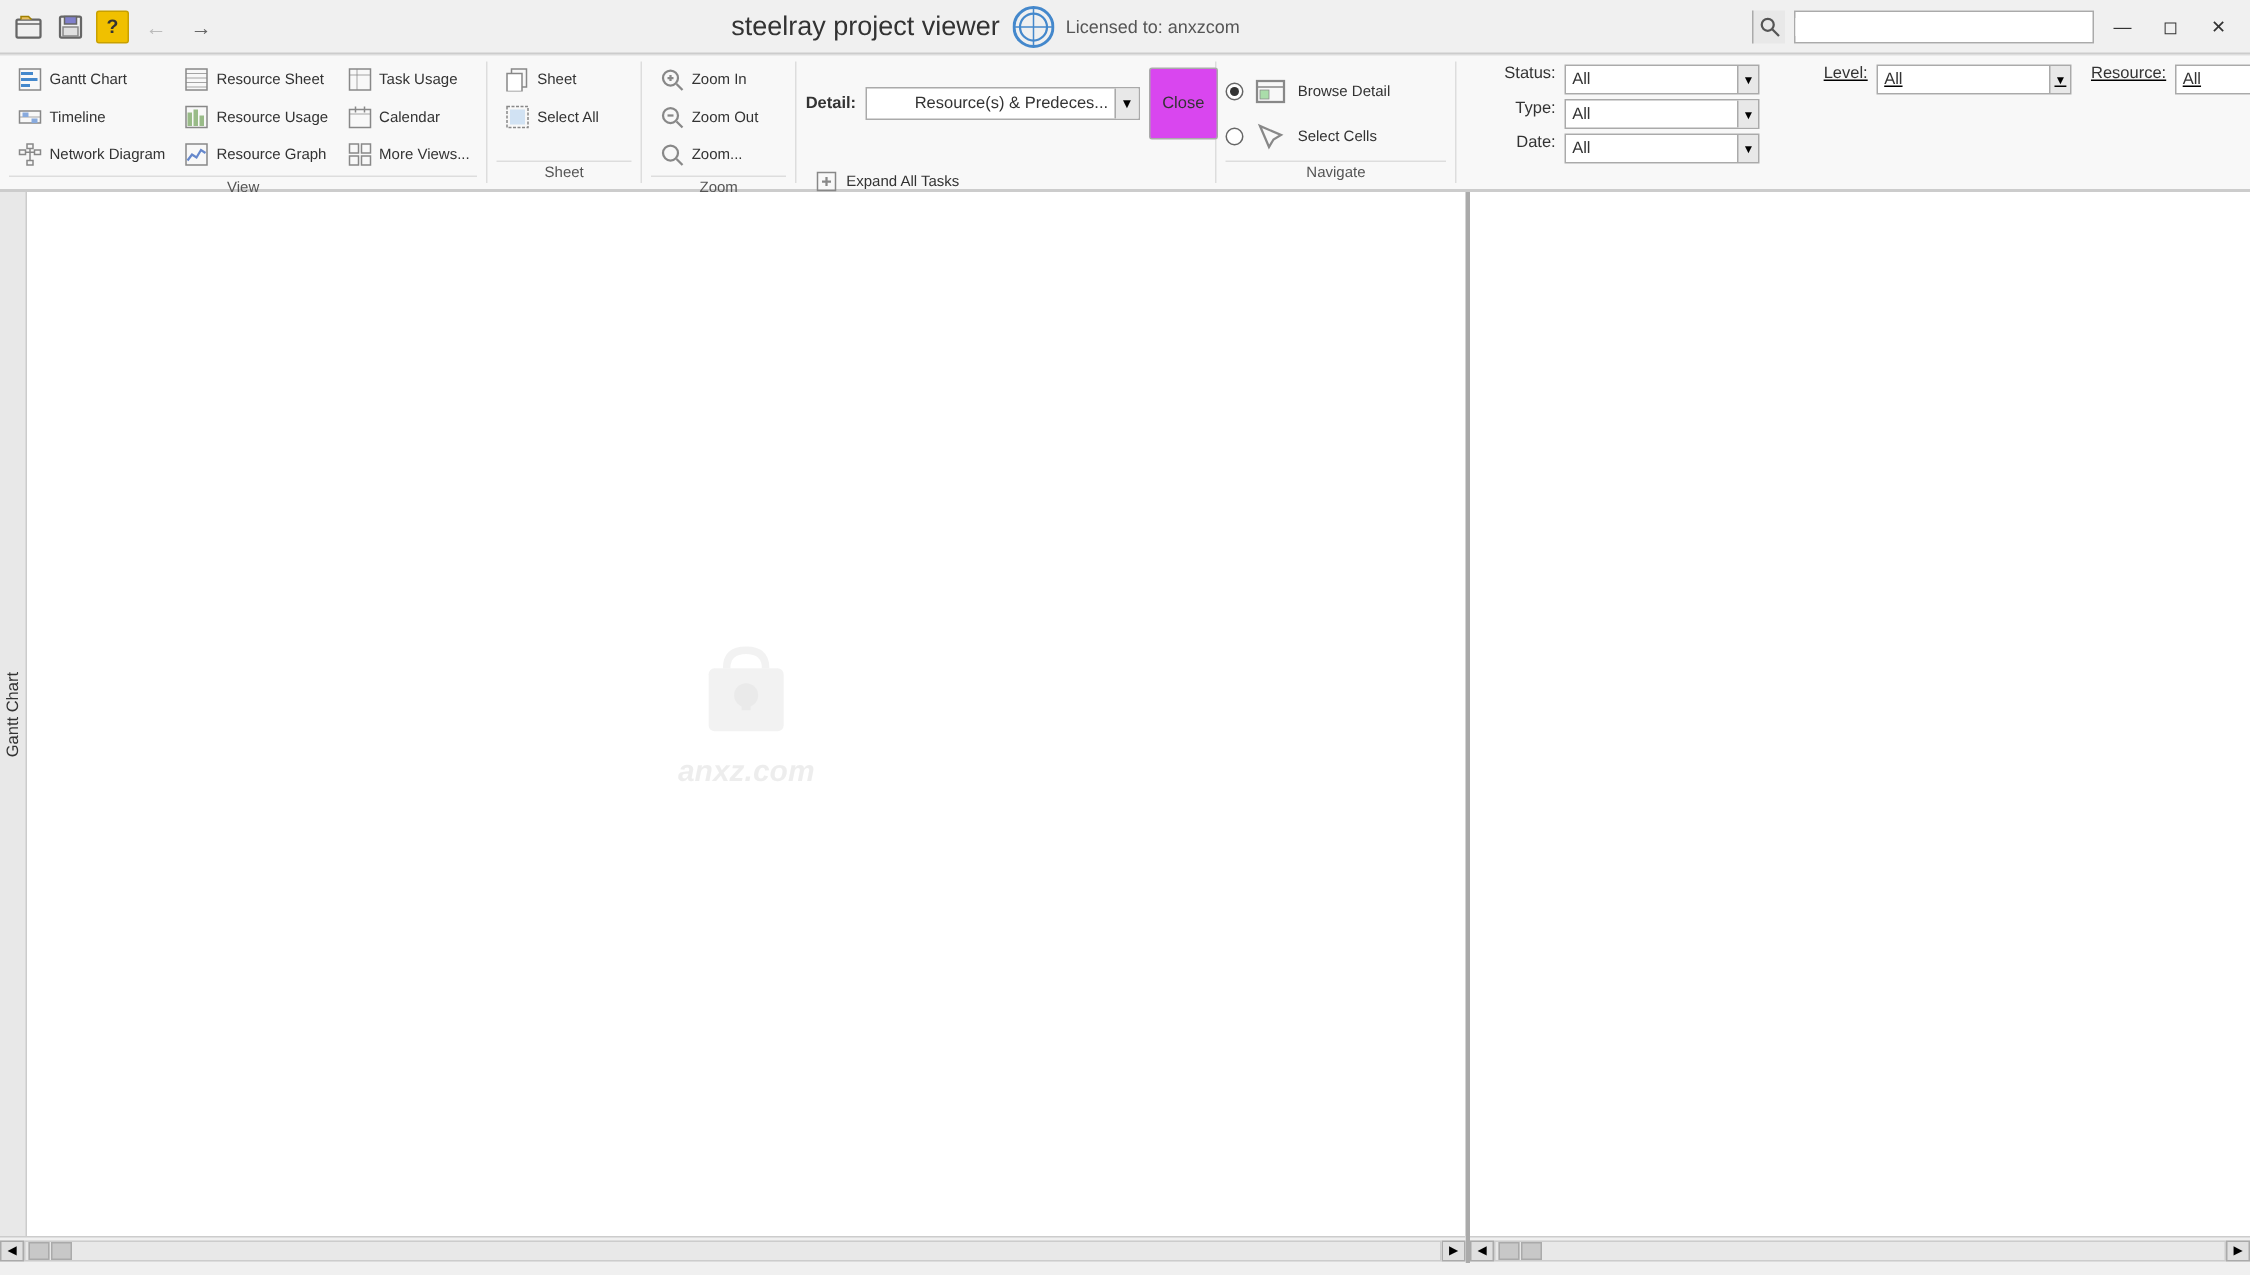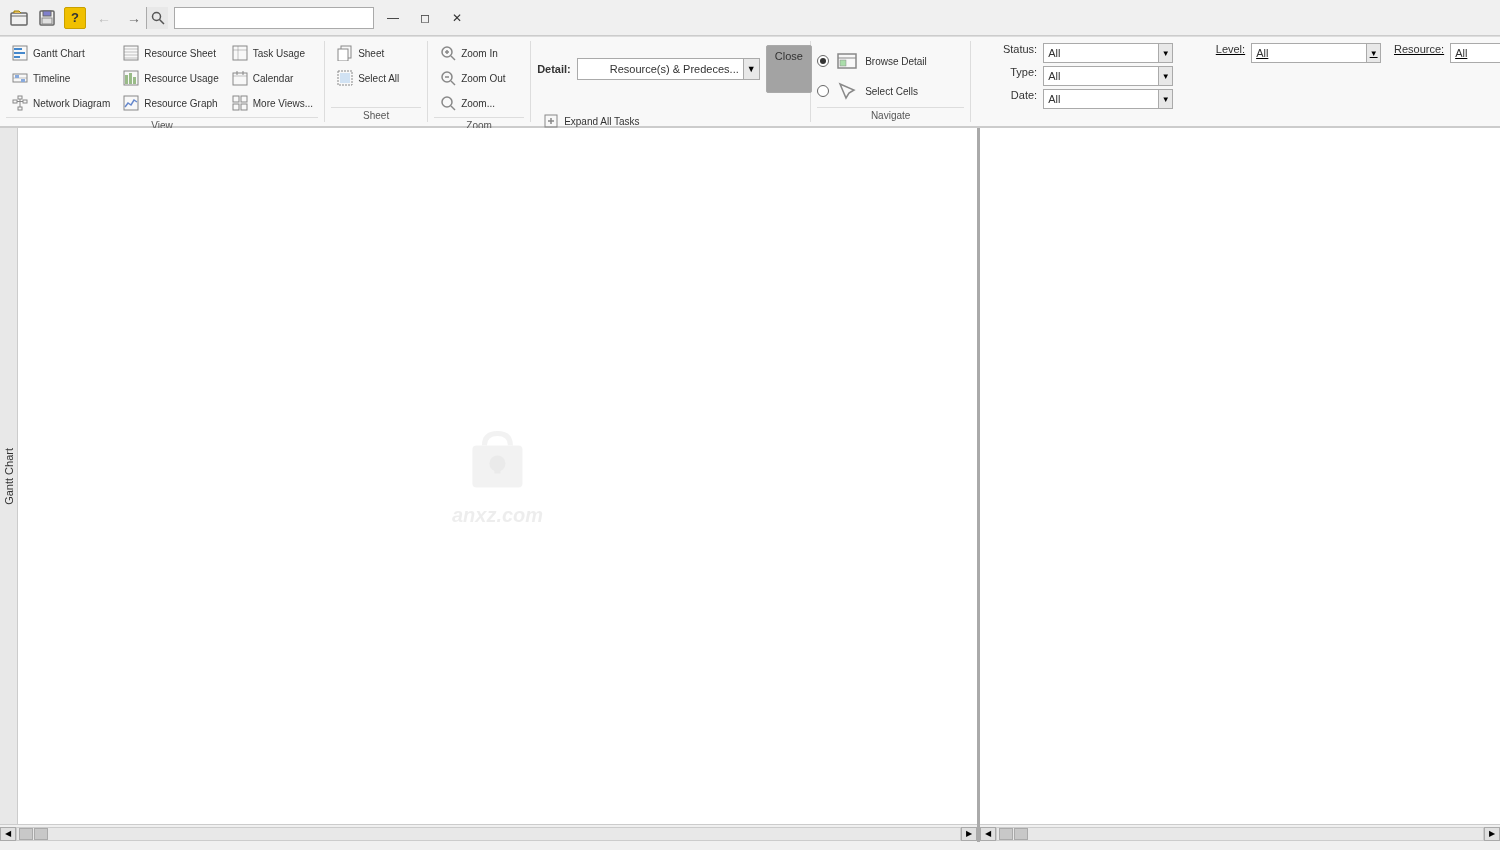--- a/index.html
+++ b/index.html
@@ -191,25 +191,26 @@
       border-left: 1px solid #aaa;
       display: flex;
       align-items: center;
       justify-content: center;
       font-size: 9px;
     }
     .close-btn-ribbon {
       display: flex;
       flex-direction: column;
       align-items: center;
+      justify-content: center;
       cursor: pointer;
       padding: 4px 8px;
       border: 1px solid #aaa;
       border-radius: 2px;
-      background: #a3a3a3;
+      background: #d946ef;
       height: 48px;
     }
     .close-btn-ribbon .btn-label {
       font-size: 11px;
       color: #333;
     }
     .nav-row {
       display: flex;
       align-items: center;
       gap: 6px;
@@ -411,20 +412,30 @@
           <rect x="2" y="2" width="14" height="14" rx="1" fill="none" stroke="#666" stroke-width="1.5"></rect>
           <rect x="5" y="2" width="8" height="5" fill="#8080cc" stroke="#666" stroke-width="1"></rect>
           <rect x="4" y="9" width="10" height="6" fill="#e0e0e0" stroke="#888" stroke-width="1"></rect>
         </svg>
     </div>
     <div class="tb-icon tb-icon-help" title="Help">
       <span style="font-weight:bold;color:#333;font-size:13px;">?</span>
     </div>
     <div class="nav-arrow disabled">←</div>
     <div class="nav-arrow">→</div>
+  </div>
+  <div class="title-bar-center">
+    <span style="font-size:18px;color:#333;">steelray project viewer</span>
+    <svg width="28" height="28" viewBox="0 0 28 28">
+      <circle cx="14" cy="14" r="13" fill="none" stroke="#4488cc" stroke-width="2"></circle>
+      <circle cx="14" cy="14" r="9" fill="none" stroke="#4488cc" stroke-width="1.5"></circle>
+      <line x1="1" y1="14" x2="27" y2="14" stroke="#4488cc" stroke-width="1"></line>
+      <line x1="14" y1="1" x2="14" y2="27" stroke="#4488cc" stroke-width="1"></line>
+    </svg>
+    <span style="font-size:12px;color:#555;">Licensed to: anxzcom</span>
   </div>
   <div class="title-bar-right">
     <div class="search-icon-btn">
       <svg width="14" height="14" viewBox="0 0 14 14">
           <circle cx="5.5" cy="5.5" r="4" fill="none" stroke="#555" stroke-width="1.5"></circle>
           <line x1="8.5" y1="8.5" x2="13" y2="13" stroke="#555" stroke-width="1.5"></line>
         </svg>
     </div>
     <div class="search-box">
       <input type="text" placeholder="" style="">

